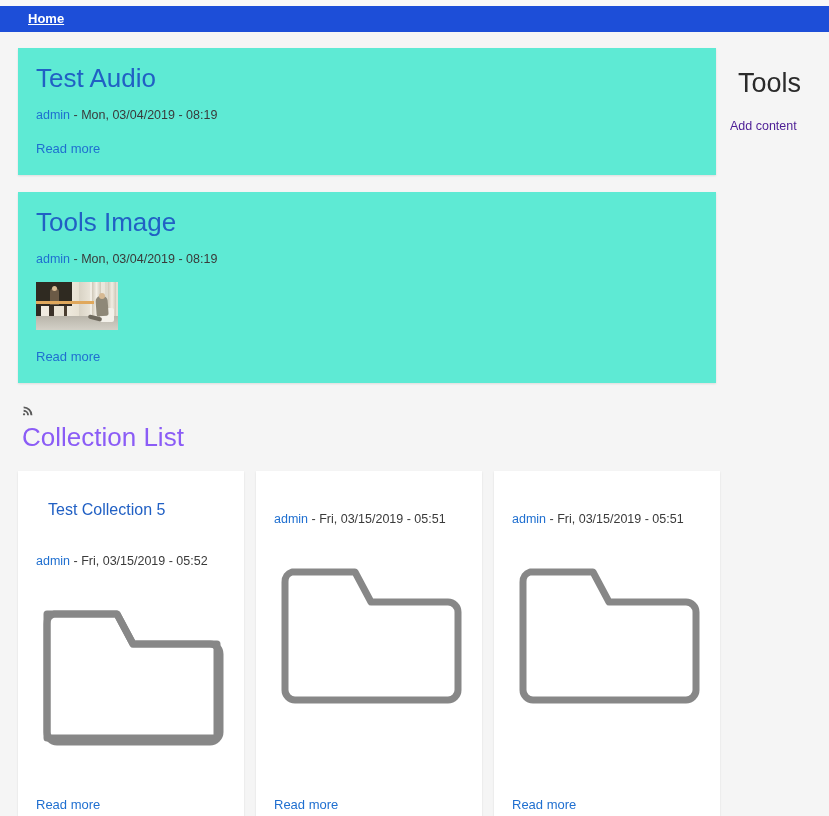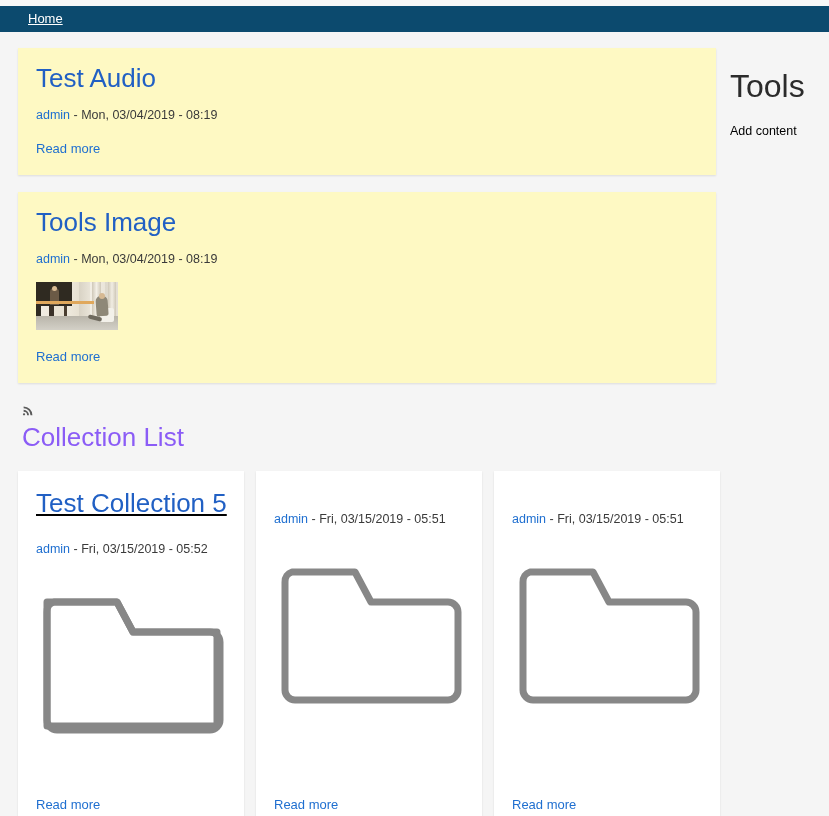--- a/index.html
+++ b/index.html
@@ -11,23 +11,24 @@
     height: 816px;
     background: #f5f5f5;
     font-family: "Liberation Sans", sans-serif;
     overflow: hidden;
   }
 
   
   .toolbar-spacer { height: 6px; background: #f8f8f8; }
   .toolbar {
     height: 26px;
-    background: #0c4a6e;
+    background: #1d4ed8;
     display: flex;
     align-items: center;
+    font-weight: bold;
   }
   .toolbar-item {
     color: #ffffff;
     font-size: 13px;
     line-height: 26px;
     padding: 0 10px;
     margin-left: 18px;
     white-space: nowrap;
   }
 
@@ -44,36 +45,36 @@
   }
   .side-col {
     flex: 1 1 auto;
     padding-top: 38px;
     padding-left: 14px;
     box-sizing: border-box;
   }
 
   
   .tools-title {
-    font-size: 32px;
+    font-size: 27px;
     font-weight: normal;
     color: #2b2b2b;
-    margin: 0 0 22px 0;
+    margin: 0 0 22px 8px;
     line-height: 1;
   }
   .tools-link {
     display: block;
     font-size: 12.5px;
-    color: #000000;
+    color: #4c1d95;
     text-decoration: none;
   }
 
   
   .card {
-    background: #fef9c3;
+    background: #5eead4;
     margin: 0 0 17px 18px;
     width: 698px;
     box-sizing: border-box;
     padding: 16px 18px 18px 18px;
     box-shadow: 0 1px 2px rgba(0,0,0,0.10);
   }
   .card-title {
     margin: 0;
     font-size: 26px;
     font-weight: normal;
@@ -232,26 +233,25 @@
     width: 226px;
     flex: 0 0 226px;
     box-sizing: border-box;
     padding: 18px 16px 16px 18px;
     box-shadow: 0 1px 2px rgba(0,0,0,0.10);
     min-height: 357px;
     display: flex;
     flex-direction: column;
   }
   .col-title {
-    margin: 0;
-    font-size: 26px;
+    margin: 12px;
+    font-size: 16px;
     font-weight: normal;
     line-height: 1.15;
     white-space: nowrap;
-    text-decoration: underline;
   }
   .col-title a {
     color: #2160c4;
     text-decoration: none;
   }
   .col-submitted {
     margin-top: 23px;
     font-size: 12.5px;
     color: #3a3a3a;
     white-space: nowrap;

